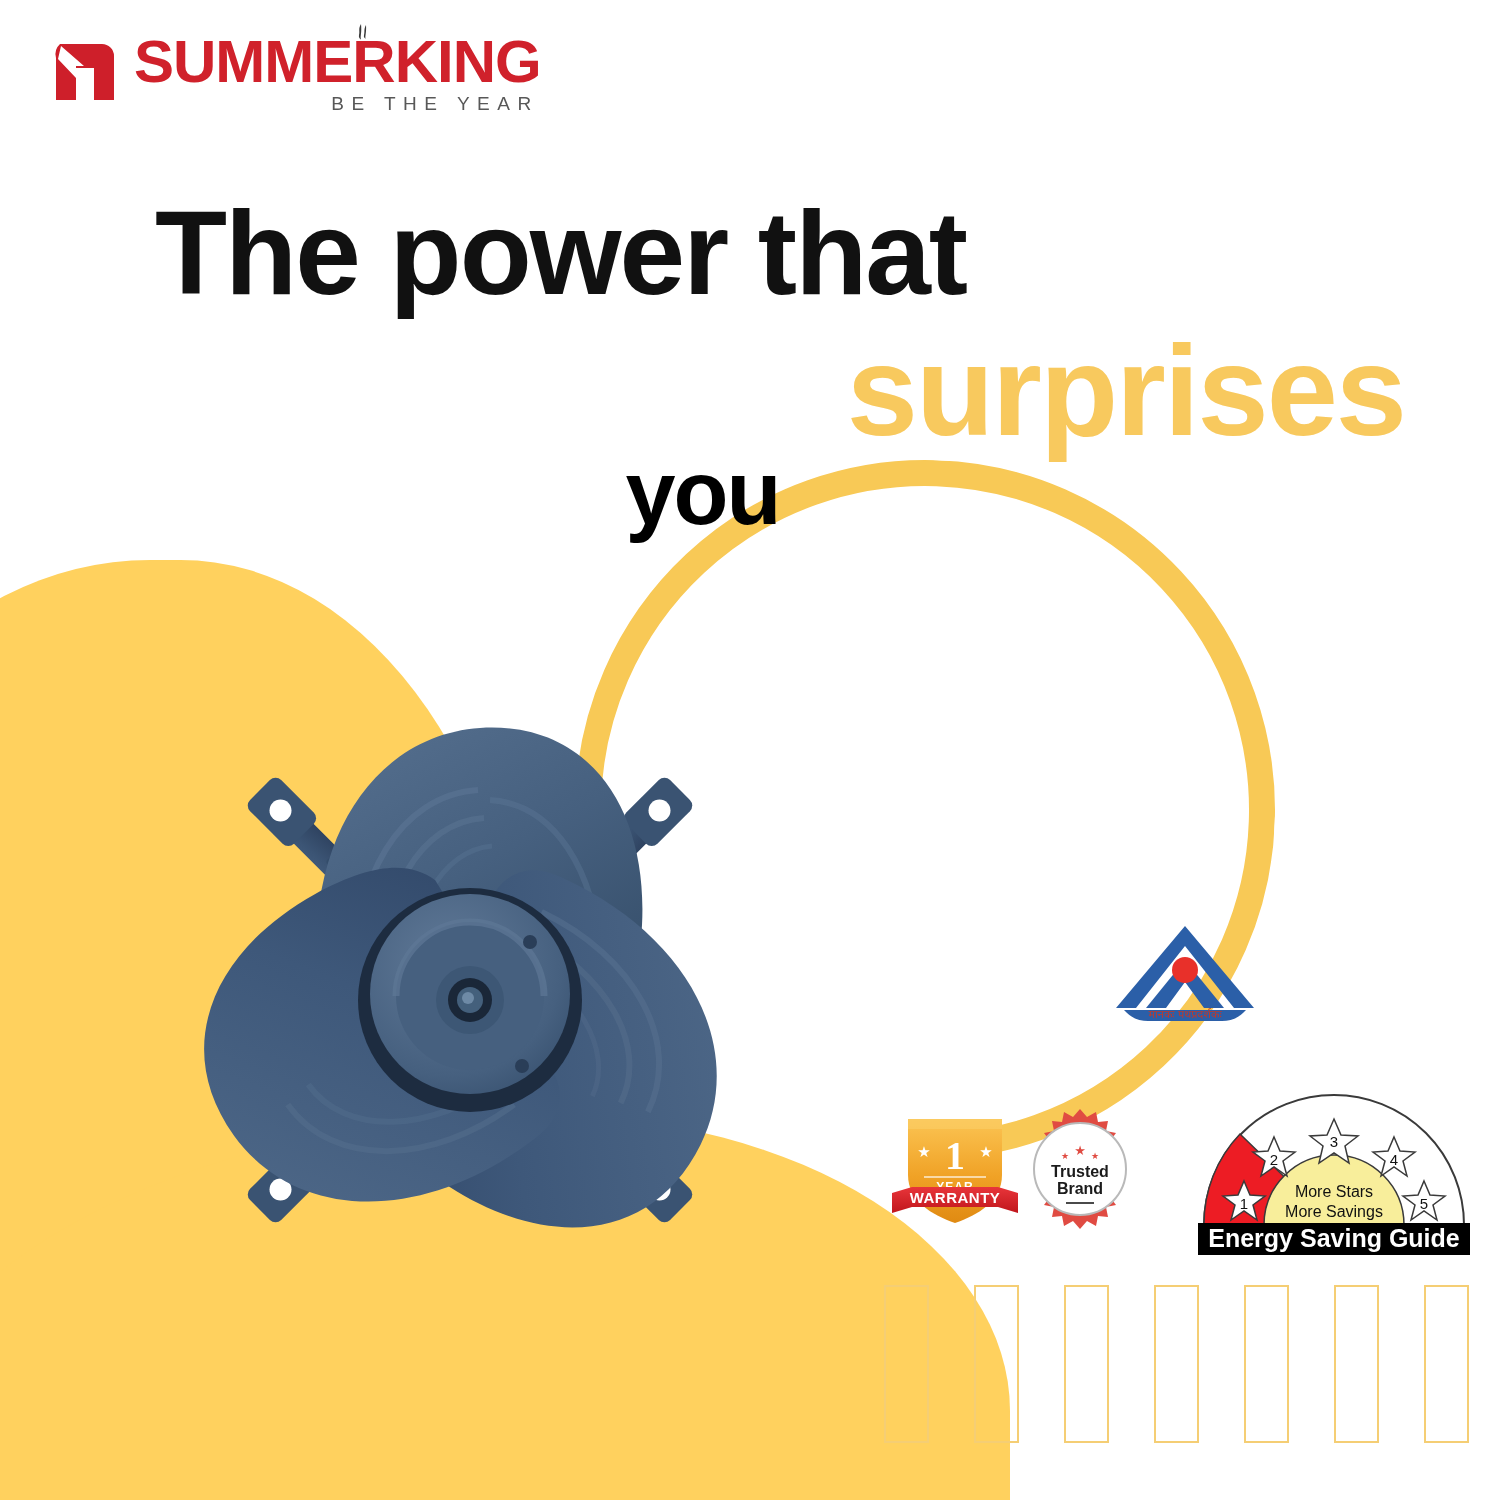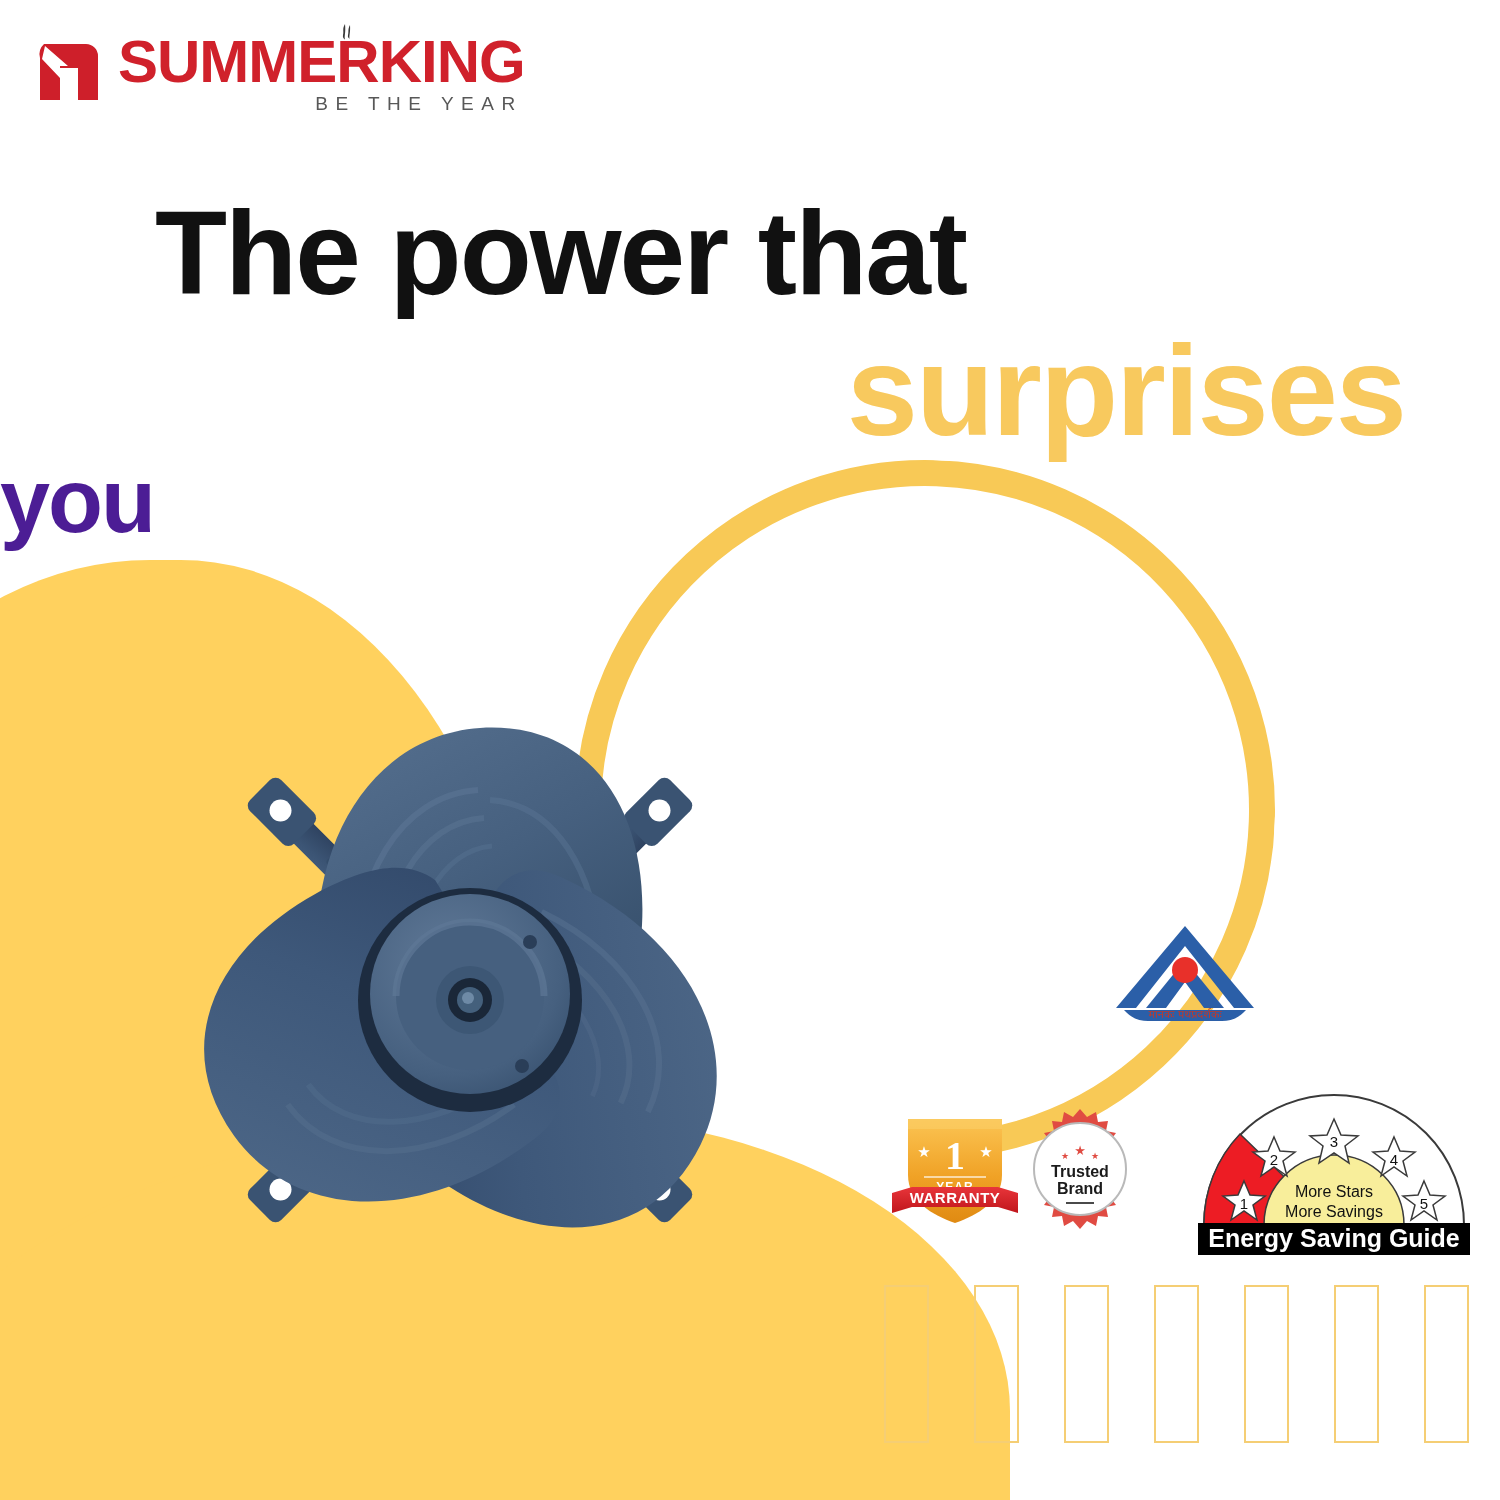--- a/index.html
+++ b/index.html
@@ -33,42 +33,42 @@
     border:26px solid #F8C956;
     border-radius:50%;
     clip-path: polygon(0% 0%, 100% 0%, 100% 100%, 50% 100%, 50% 50%, 0% 50%);
     transform:rotate(2deg);
     z-index:2;
   }
   .bars { position:absolute; left:884px; top:1285px; display:flex; gap:45px; z-index:3; }
   .bar { width:45px; height:158px; border:2.5px solid #F5CE74; background:transparent; }
 
   
-  .logo { position:absolute; left:34px; top:34px; z-index:20; display:flex; align-items:flex-start; }
+  .logo { position:absolute; left:50px; top:34px; z-index:20; display:flex; align-items:flex-start; }
   .logo-mark { width:70px; height:73px; position:relative; flex:0 0 auto; margin-top:4px; }
   .logo-text-wrap { margin-left:14px; }
   .logo-word {
     font-size:60px; font-weight:bold; color:#D0212B;
     letter-spacing:-1px; line-height:0.92;
     font-family:"Liberation Sans", sans-serif;
     position:relative; white-space:nowrap;
   }
   .logo-flame { position:absolute; left:298px; top:-12px; width:26px; height:26px; }
   .logo-tag {
     font-size:19px; color:#585858; letter-spacing:7.5px;
     text-align:right; margin-top:4px; padding-right:2px;
     font-family:"Liberation Sans", sans-serif;
   }
 
   
   .headline { position:absolute; left:0; top:198px; width:1460px; z-index:20; }
   .hl-line { font-weight:bold; line-height:0.94; white-space:nowrap; }
   .hl1 { font-size:118px; color:#111111; padding-left:155px; letter-spacing:-2px; }
   .hl2 { font-size:128px; color:#F8C95E; text-align:right; padding-right:55px; letter-spacing:-2px; margin-top:22px; }
-  .hl3 { font-size:90px; color:#4c1d95; text-align:left; padding-right:55px; letter-spacing:-2px; margin-top:8px; }
+  .hl3 { font-size:90px; color:#000000; text-align:center; padding-right:55px; letter-spacing:-2px; }
 
   
   .fan { position:absolute; left:110px; top:640px; width:720px; height:730px; z-index:10; }
 
   
   .bis-block { position:absolute; left:975px; top:920px; width:420px; z-index:20; text-align:center; }
   .bis-logo { width:150px; height:112px; margin:0 auto; display:block; }
   .bis-caption {
     font-size:46px; font-weight:bold; color:#0d0d0d;
     font-family:"Liberation Serif", serif; letter-spacing:-0.5px; margin-top:4px;

